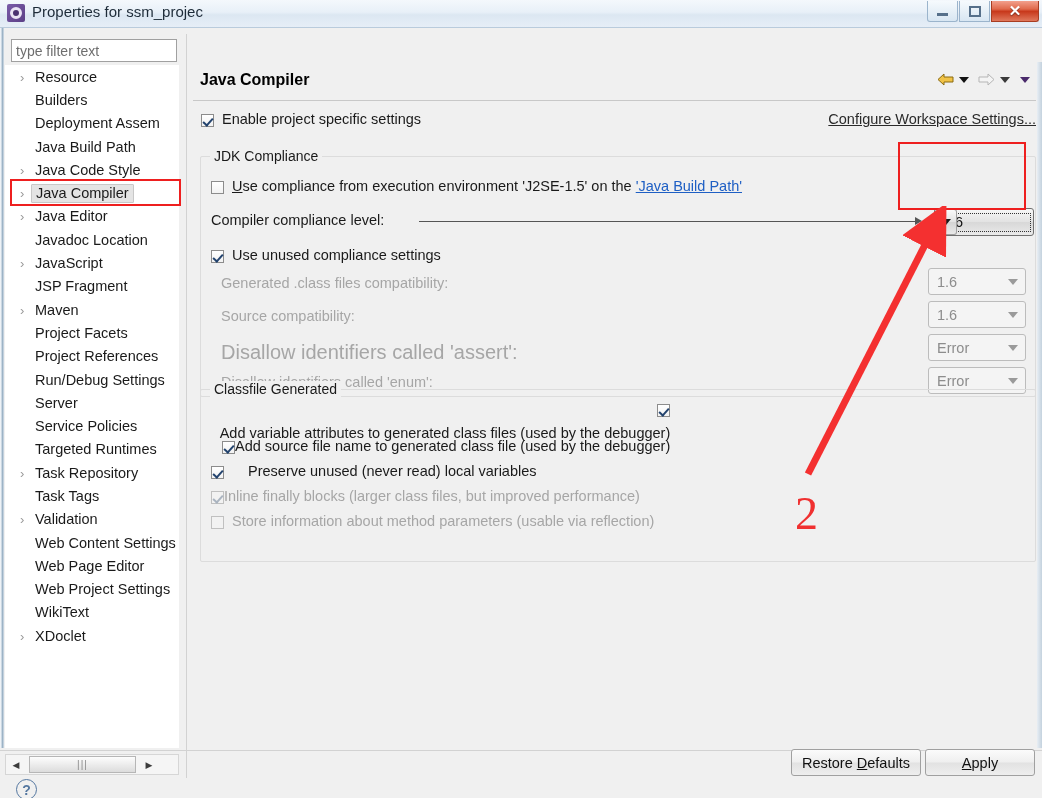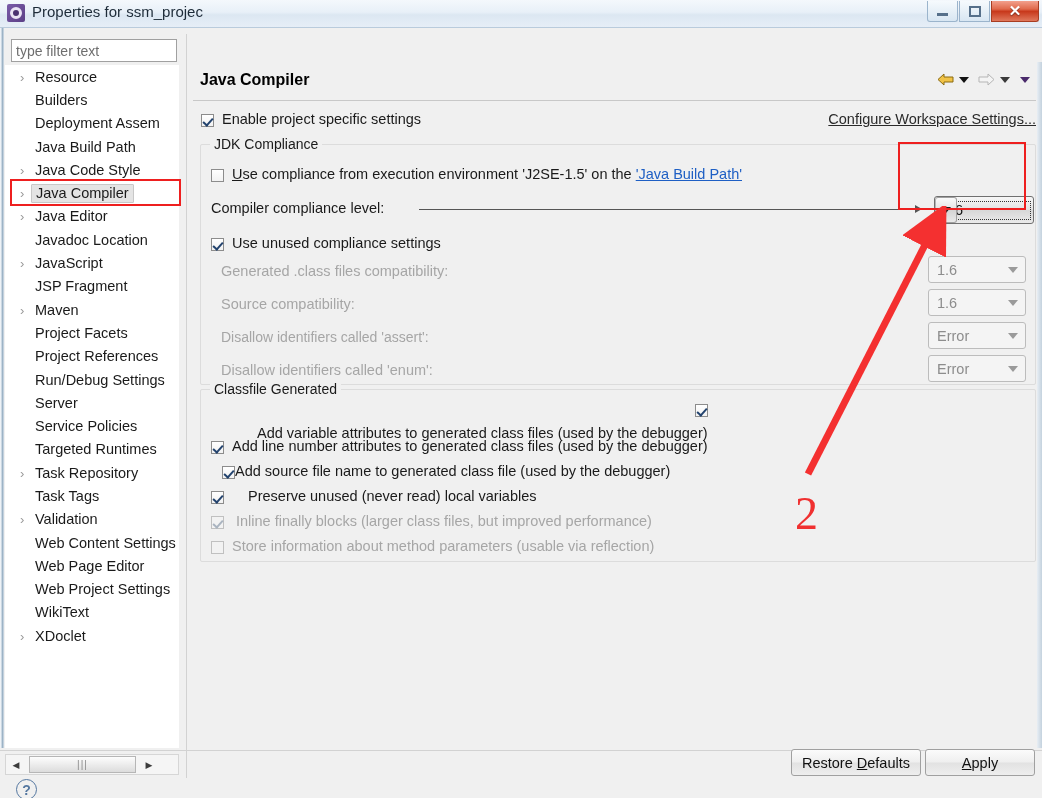--- a/index.html
+++ b/index.html
@@ -295,21 +295,21 @@
     box-sizing: border-box;
   }
   .group > .legend {
     position: absolute;
     left: 9px; top: -9px;
     background: #f0f0f0;
     padding: 0 4px;
     font-size: 14px;
     color: #1a1a1a;
   }
-  #group-jdk { left: 200px; top: 116px; width: 836px; height: 241px; }
+  #group-jdk { left: 200px; top: 128px; width: 836px; height: 241px; }
   #group-classfile { left: 200px; top: 361px; width: 836px; height: 173px; }
 
   
   .cb {
     width: 13px; height: 13px;
     border: 1px solid #8c8c8c;
     background: linear-gradient(180deg, #ffffff, #f2f2f2);
     box-sizing: border-box;
     display: inline-flex;
     align-items: center;
@@ -642,53 +642,49 @@
           <div style="position: absolute; left: 20px; top: 118px; font-size: 14.5px; color: rgb(166, 166, 166); white-space: nowrap;">Generated .class files compatibility:</div>
           <div class="combo" style="left: 727px; top: 111px;">
             <span>1.6</span>
             <span class="arrw"></span>
           </div>
           <div style="position: absolute; left: 20px; top: 151px; font-size: 14.5px; color: rgb(166, 166, 166); white-space: nowrap;">Source compatibility:</div>
           <div class="combo" style="left: 727px; top: 144px;">
             <span>1.6</span>
             <span class="arrw"></span>
           </div>
-          <div style="position: absolute; left: 20px; top: 184px; font-size: 14px; color: rgb(166, 166, 166); white-space: nowrap;">Disallow identifiers called 'assert':</div>
+          <div style="position: absolute; left: 20px; top: 184px; font-size: 20px; color: rgb(166, 166, 166); white-space: nowrap;">Disallow identifiers called 'assert':</div>
           <div class="combo" style="left: 727px; top: 177px;">
             <span>Error</span>
             <span class="arrw"></span>
           </div>
           <div style="position: absolute; left: 20px; top: 217px; font-size: 14.5px; color: rgb(166, 166, 166); white-space: nowrap;">Disallow identifiers called 'enum':</div>
           <div class="combo" style="left: 727px; top: 210px;">
             <span>Error</span>
             <span class="arrw"></span>
           </div>
         </div>
     </div>
 
     <div class="group" id="group-classfile">
       <span class="legend">Classfile Generated</span>
       <div id="cf-rows" style="position:absolute; left:10px; top:14px;">
           <div class="row" style="gap: 8px; height: 25px; flex-direction: column;">
             <span class="cb checked"></span>
             <span>Add variable attributes to generated class files (used by the debugger)</span>
           </div>
-          <div class="row" style="gap: 8px; height: 25px;">
-            <span class="cb checked"></span>
-            <span>Add line number attributes to generated class files (used by the debugger)</span>
-          </div>
           <div class="row" style="gap: 0; height: 25px; padding-left: 11px;">
             <span class="cb checked"></span>
             <span>Add source file name to generated class file (used by the debugger)</span>
           </div>
           <div class="row" style="gap: 24px; height: 25px;">
             <span class="cb checked"></span>
             <span>Preserve unused (never read) local variables</span>
           </div>
-          <div class="row disabled" style="gap: 12px; height: 25px;">
+          <div class="row disabled" style="gap: 0; height: 25px;">
             <span class="cb checked dim"></span>
             <span>Inline finally blocks (larger class files, but improved performance)</span>
           </div>
           <div class="row disabled" style="gap: 8px; height: 25px;">
             <span class="cb dim"></span>
             <span>Store information about method parameters (usable via reflection)</span>
           </div>
         </div>
     </div>
 

